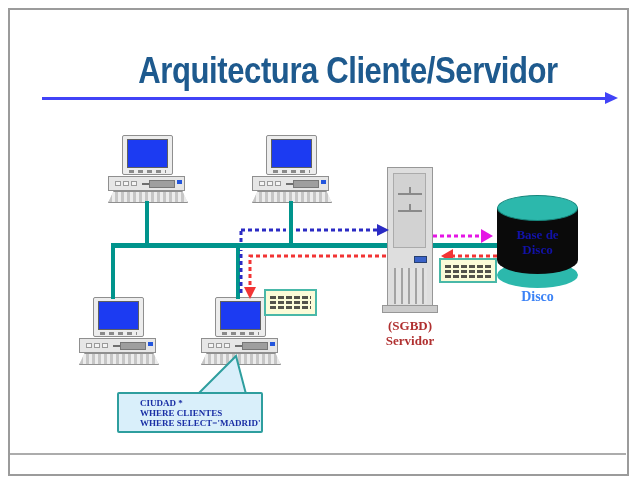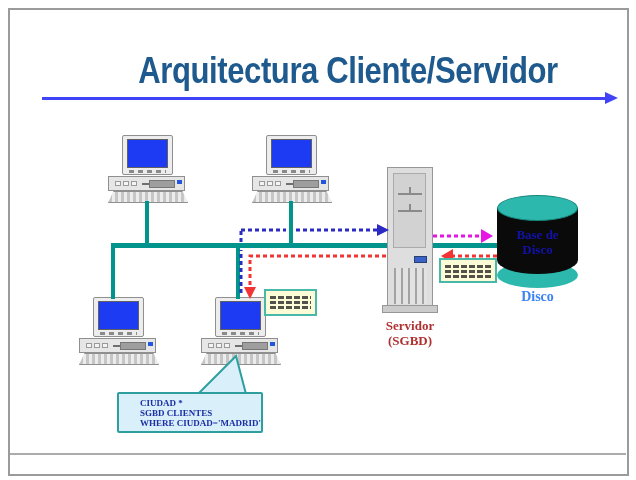--- a/index.html
+++ b/index.html
@@ -164,22 +164,22 @@
           <div class="slotline" style="top:19px"></div>
         <div class="slottick" style="top:30px"></div>
           <div class="slotline" style="top:36px"></div>
       </div>
       <div class="pwr"></div>
       <div class="vents"></div>
     </div>
     <div class="base"></div>
   </div>
   <div class="label-server">
+    <div>(SGBD)</div>
     <div>Servidor</div>
-    <div>(SGBD)</div>
   </div>
 
   <div class="db">
     <div class="cap-bottom"></div>
     <div class="body"></div>
     <div class="cap-top"></div>
     <div class="dblabel">
       <div>Base de</div>
       <div>Disco</div>
     </div>
@@ -212,16 +212,16 @@
     <div class="rs-row"></div>
   </div>
   <div class="resultset" style="left:264px;top:289px;width:53px;height:27px;">
     <div class="rs-row"></div>
     <div class="rs-row"></div>
     <div class="rs-row"></div>
   </div>
 
   <div class="bubble">
     <div>CIUDAD *</div>
-    <div>SGBD CLIENTES</div>
-    <div>WHERE CIUDAD='MADRID'</div>
+    <div>WHERE CLIENTES</div>
+    <div>WHERE SELECT='MADRID'</div>
   </div>
 </div>
 
 </body></html>

